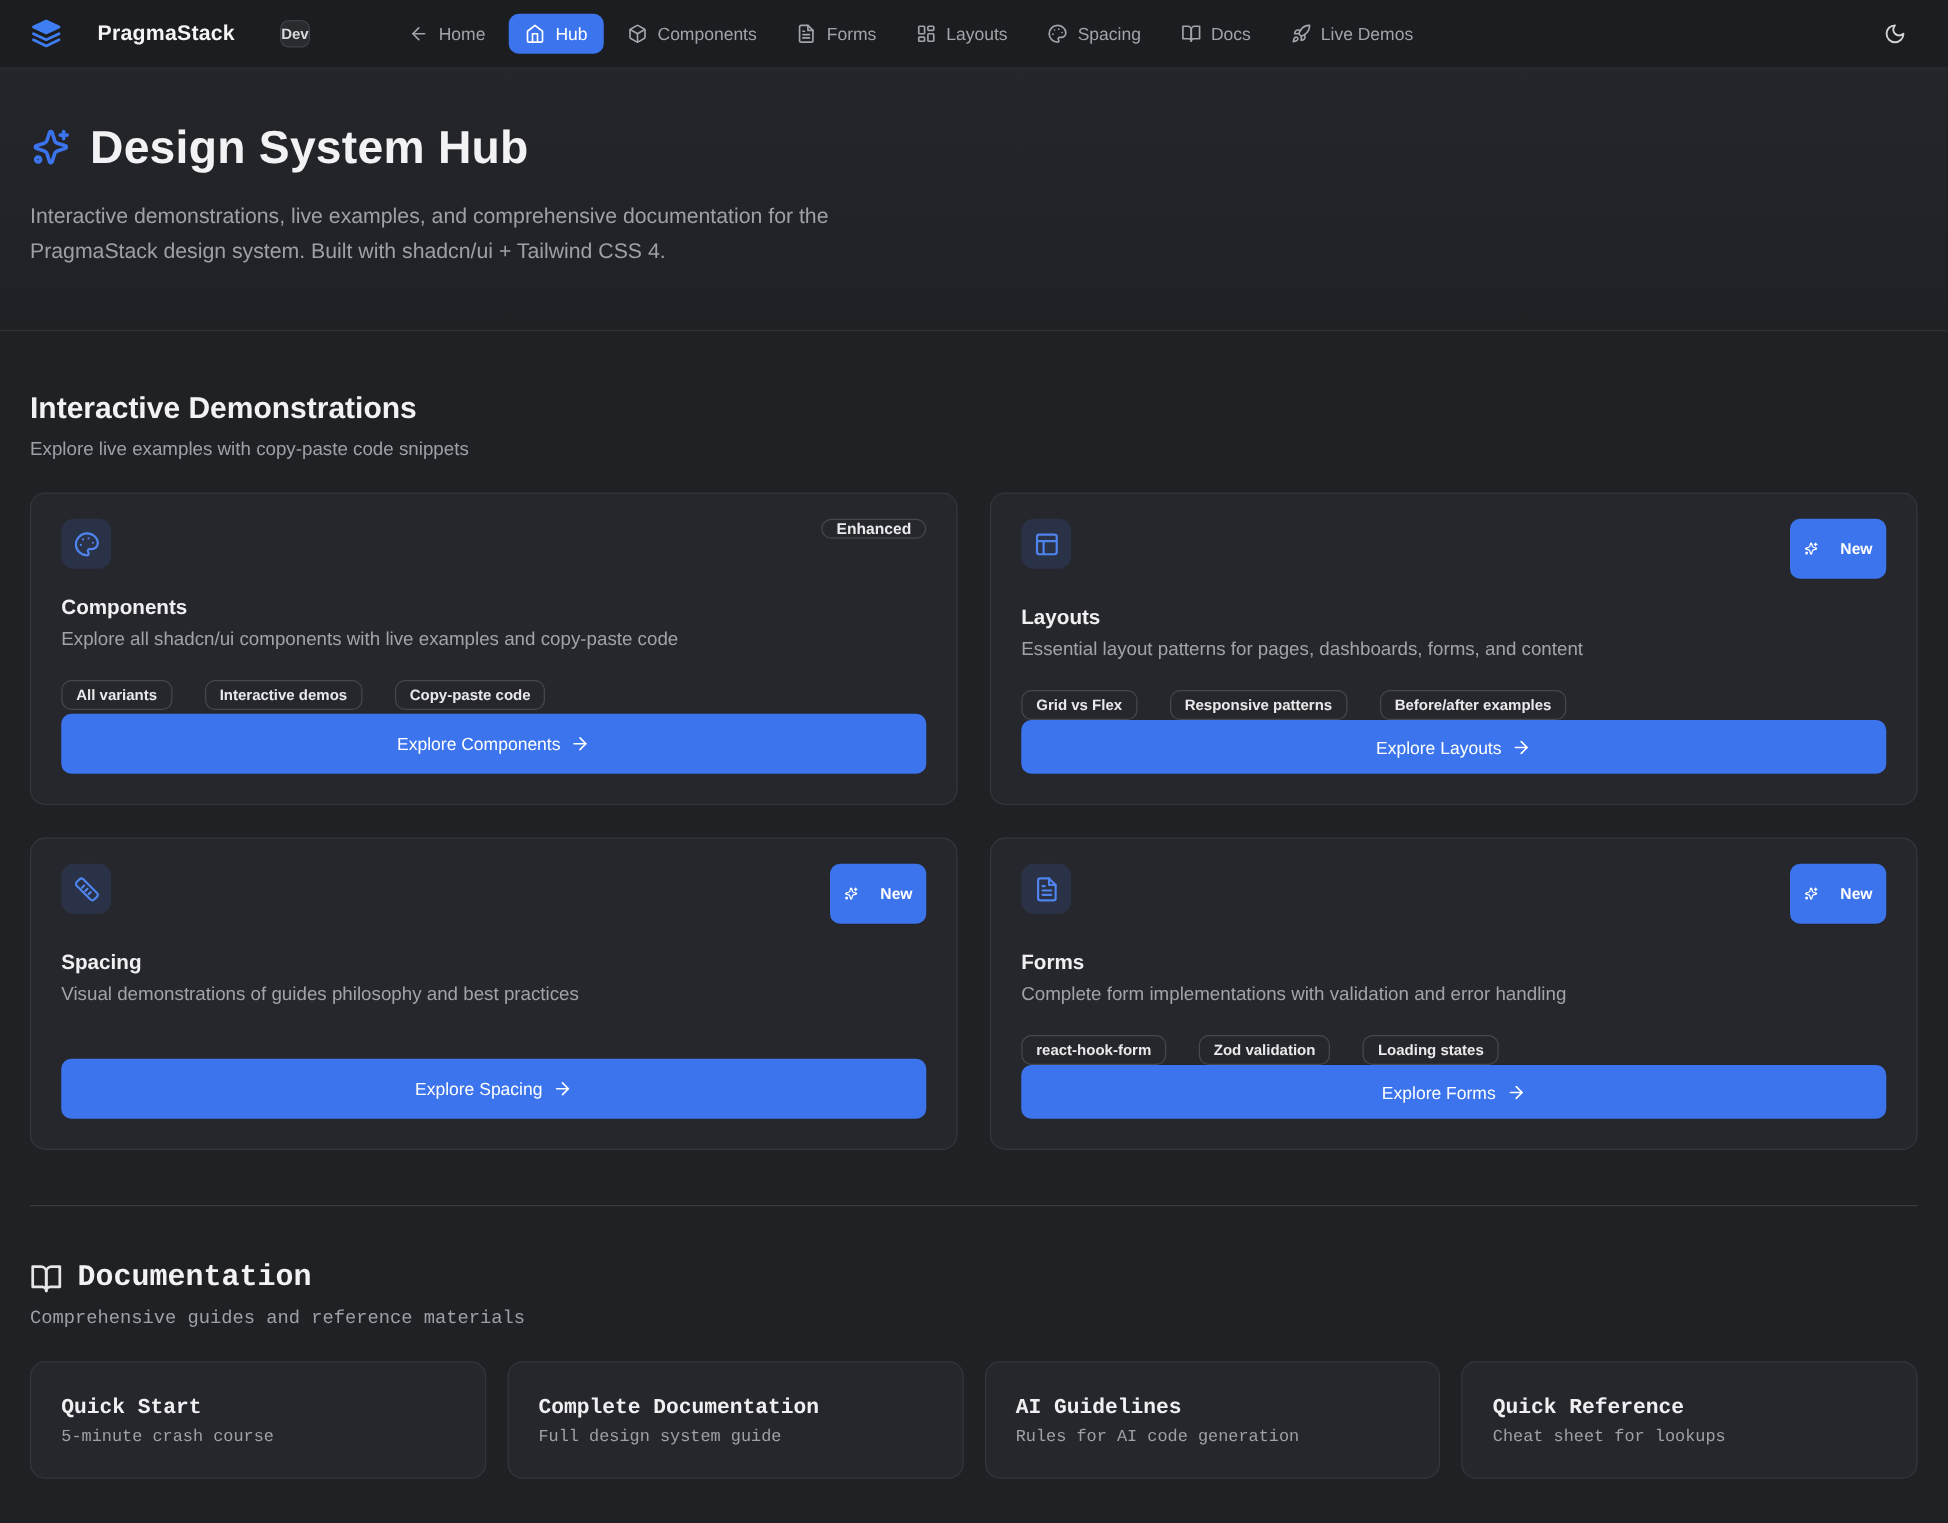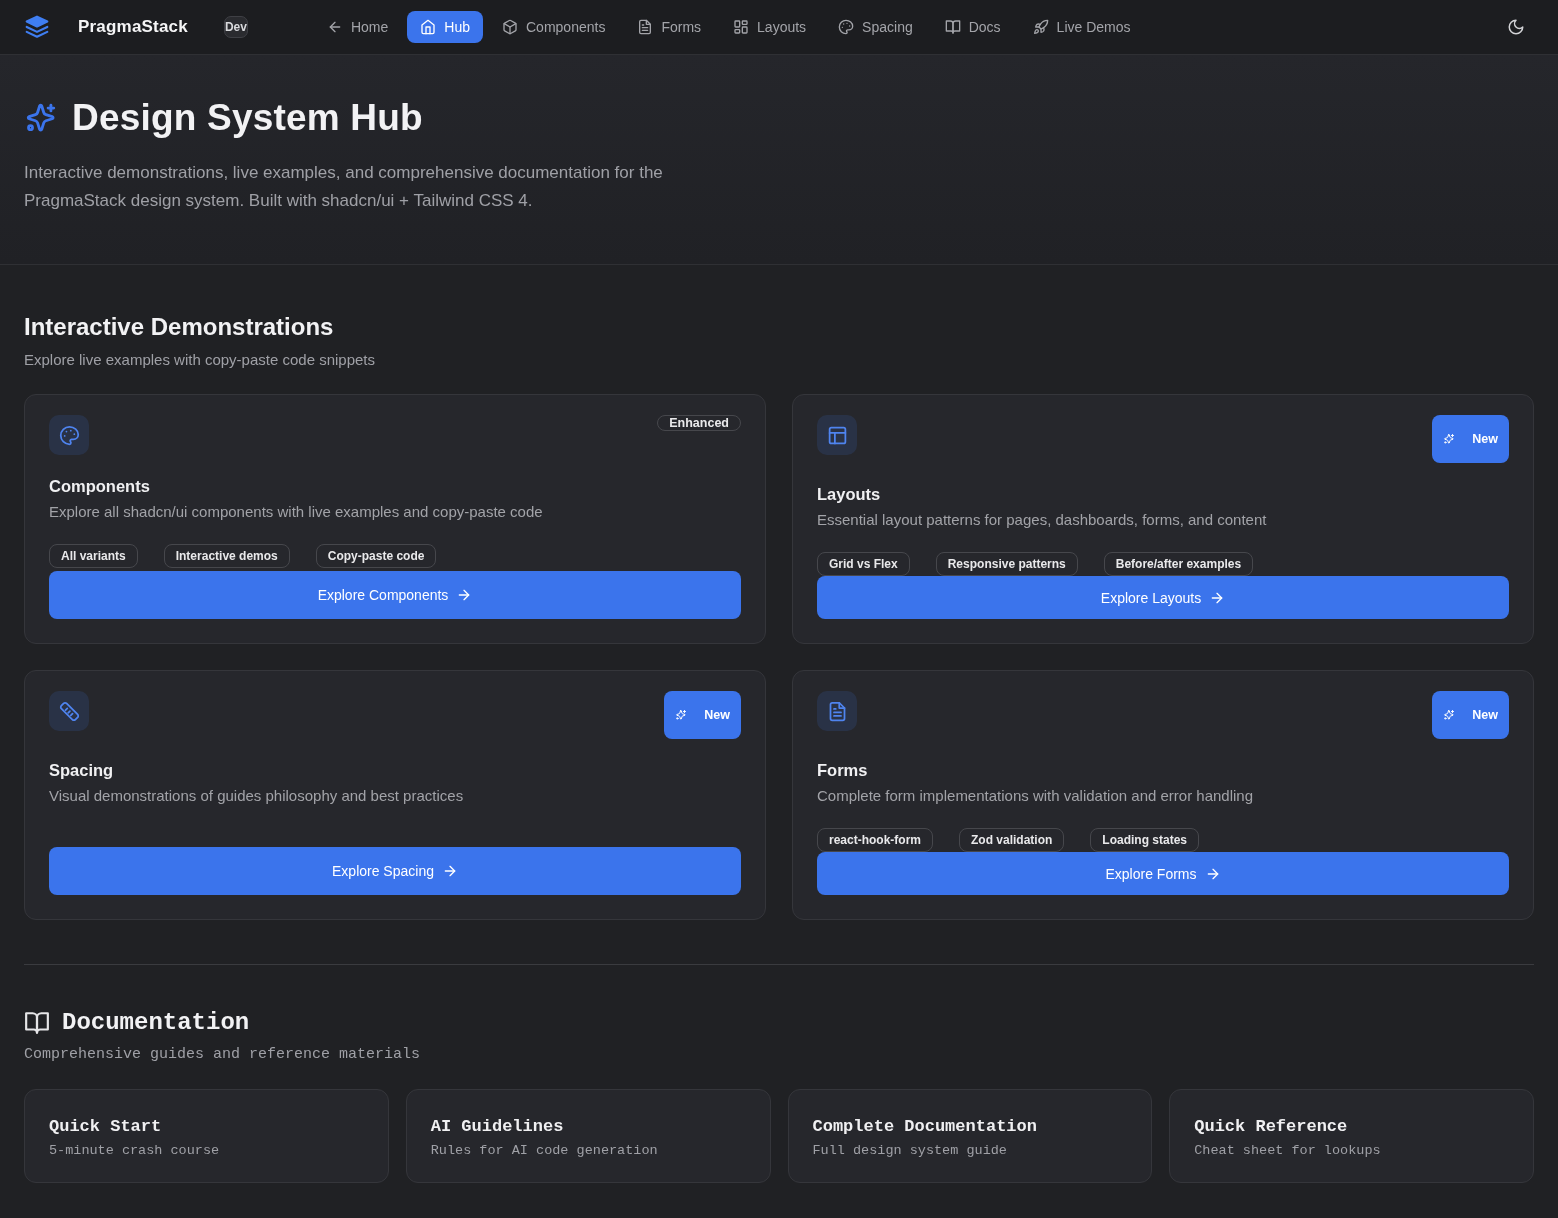--- a/index.html
+++ b/index.html
@@ -437,25 +437,25 @@
     <span>Documentation</span>
   </h2>
   <p class="section-sub">Comprehensive guides and reference materials</p>
 
   <div class="docs-grid">
     <div class="doc-card">
       <div class="doc-title">Quick Start</div>
       <div class="doc-desc">5-minute crash course</div>
     </div>
     <div class="doc-card">
+      <div class="doc-title">Complete Documentation</div>
+      <div class="doc-desc">Full design system guide</div>
+    </div>
+    <div class="doc-card">
       <div class="doc-title">AI Guidelines</div>
       <div class="doc-desc">Rules for AI code generation</div>
-    </div>
-    <div class="doc-card">
-      <div class="doc-title">Complete Documentation</div>
-      <div class="doc-desc">Full design system guide</div>
     </div>
     <div class="doc-card">
       <div class="doc-title">Quick Reference</div>
       <div class="doc-desc">Cheat sheet for lookups</div>
     </div>
   </div>
 </section>
 
 </body></html>

